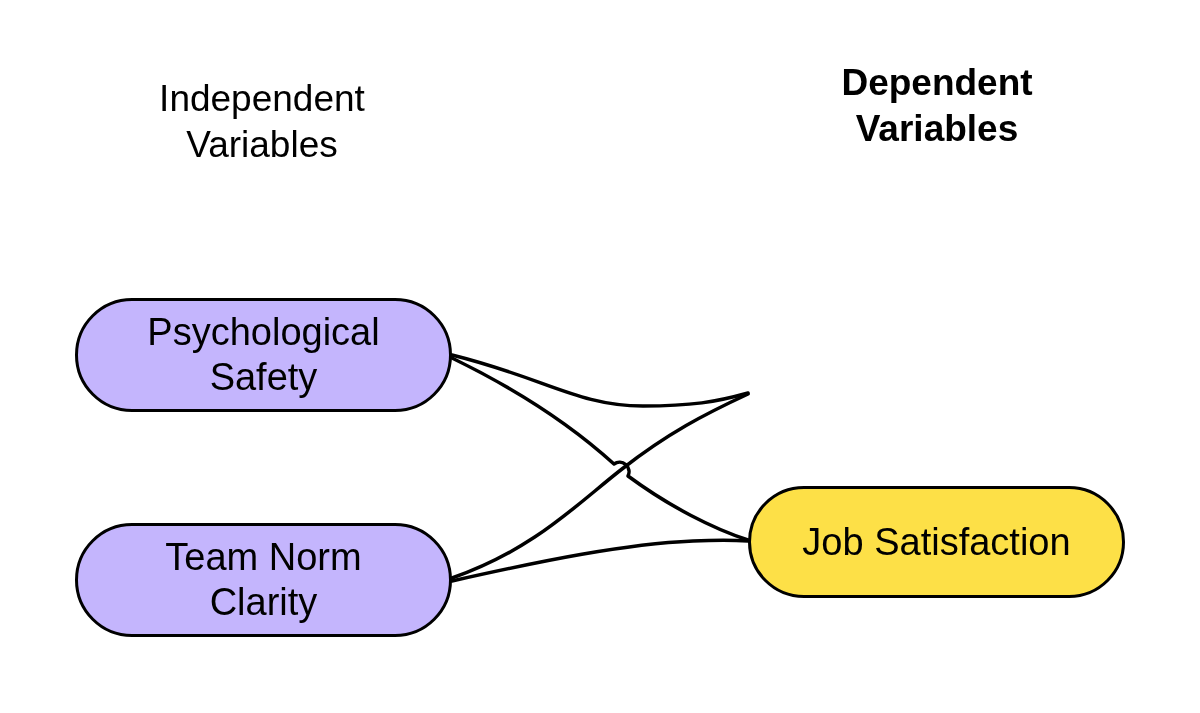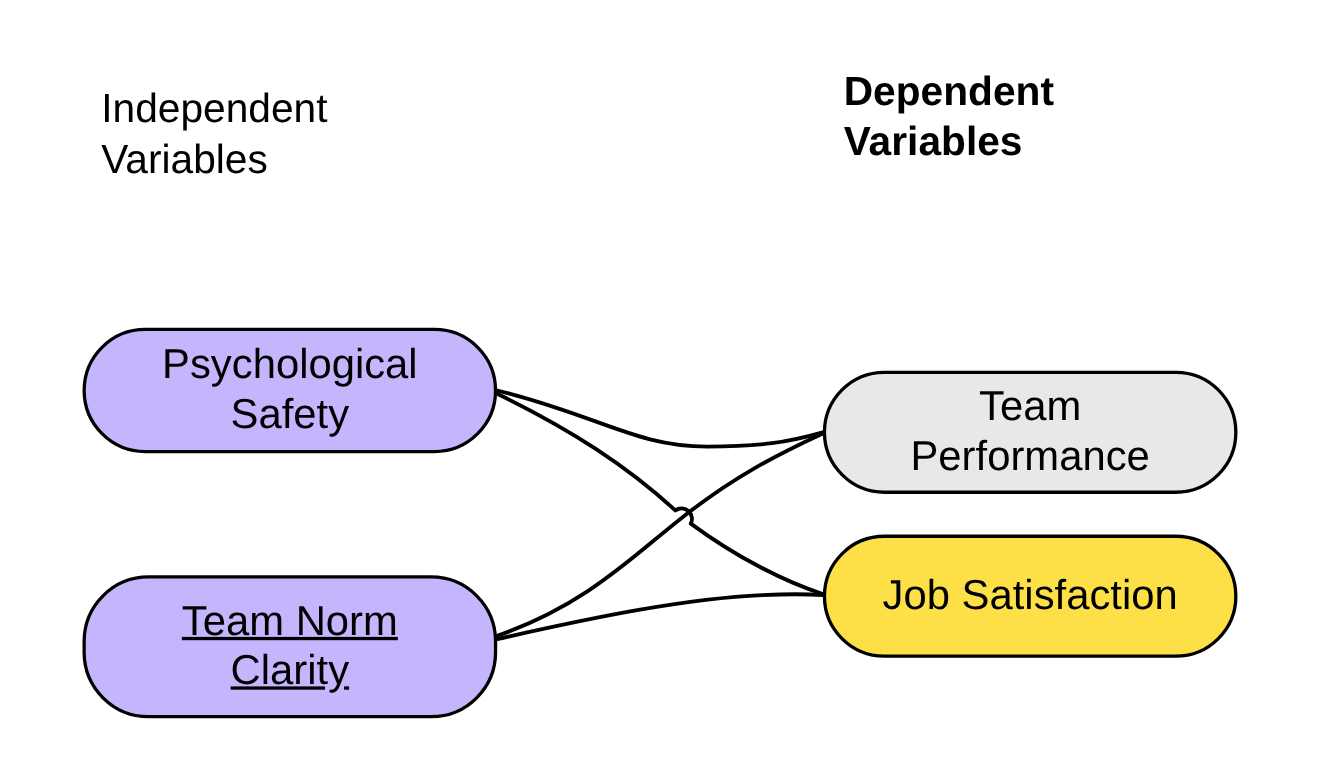--- a/index.html
+++ b/index.html
@@ -26,20 +26,21 @@
   #edge-layer path {
     fill: none;
     stroke: #000000;
     stroke-width: 3.5;
     stroke-linecap: round;
     stroke-linejoin: round;
   }
   .col-header {
     position: absolute;
     width: 340px;
+    text-align: center;
     font-size: 37px;
     line-height: 46px;
     white-space: pre-line;
     color: #000000;
   }
   #hdr-independent { left: 92px;  top: 76px; }
   #hdr-dependent  { left: 767px; top: 60px; font-weight: bold; }
   .node {
     position: absolute;
     box-sizing: border-box;
@@ -48,21 +49,21 @@
     justify-content: center;
     text-align: center;
     border: 3.5px solid #000000;
     border-radius: 60px;
     background: #c4b5fd;
     font-size: 38px;
     line-height: 45px;
     white-space: pre-line;
   }
   #node-psychological-safety { left: 75px;  top: 298px; width: 377px; height: 114px; }
-  #node-team-norm-clarity    { left: 75px;  top: 523px; width: 377px; height: 130px; text-decoration: underline; }
+  #node-team-norm-clarity    { left: 75px;  top: 523px; width: 377px; height: 114px; }
   #node-team-performance     { left: 748px; top: 337px; width: 377px; height: 112px; background: #e8e8e8; }
   #node-job-satisfaction     { left: 748px; top: 486px; width: 377px; height: 112px; background: #fde047; }
 </style>
 </head>
 <body>
 
 <div id="canvas">
 
   <svg id="edge-layer" viewBox="0 0 1200 713" xmlns="http://www.w3.org/2000/svg">
     <path d="M 452 355 C 545 378 578 406 643 406 C 692 406 716 402 748 393"></path>
@@ -76,18 +77,16 @@
 
   <div class="col-header" id="hdr-dependent">Dependent
 Variables</div>
 
   <div class="node" id="node-psychological-safety">Psychological
 Safety</div>
 
   <div class="node" id="node-team-norm-clarity">Team Norm
 Clarity</div>
 
-  <div class="node" id="node-team-performance">Team
-Performance</div>
 
   <div class="node" id="node-job-satisfaction">Job Satisfaction</div>
 
 </div>
 
 </body></html>

